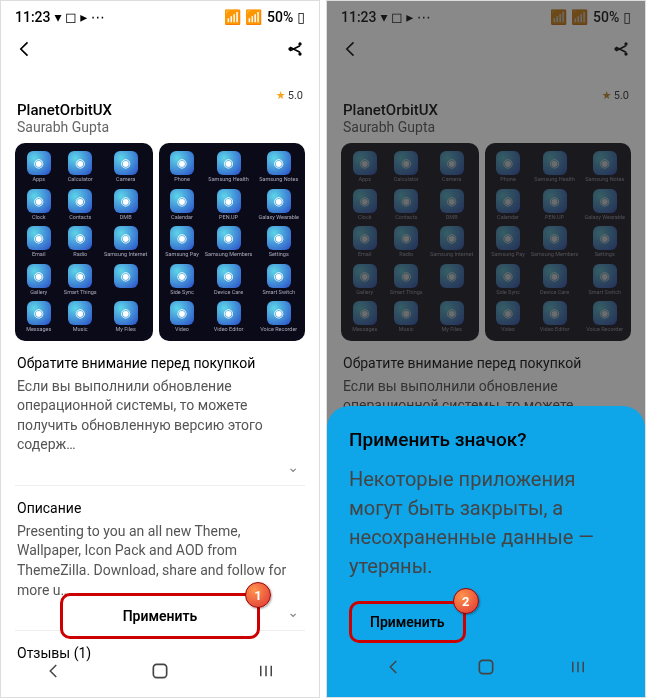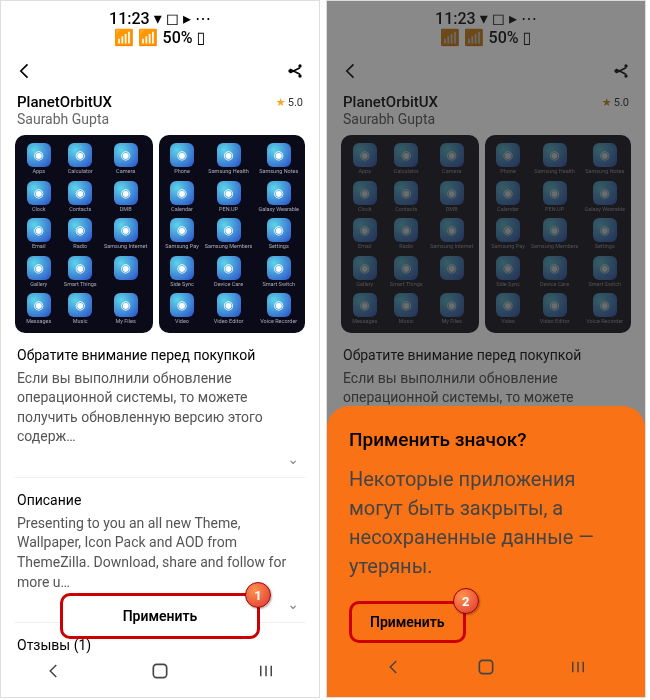--- a/index.html
+++ b/index.html
@@ -1,43 +1,43 @@
 <!DOCTYPE html>
 <html><head>
   <meta charset="utf-8">
   <style>
     * { margin: 0; padding: 0; box-sizing: border-box; font-family: -apple-system, "Segoe UI", Roboto, Arial, sans-serif; }
     body { width: 650px; height: 700px; background: #fff; display: flex; gap: 6px; }
     .phone { width: 320px; height: 698px; border: 1px solid #ddd; position: relative; background: #fff; overflow: hidden; }
-    .status-bar { display: flex; justify-content: space-between; align-items: center; padding: 8px 14px 4px; font-size: 16px; font-weight: 500; flex-direction: column; }
+    .status-bar { display: flex; justify-content: space-between; align-items: center; padding: 8px 14px 4px; font-size: 14px; font-weight: 500; }
     .status-left, .status-right { display: flex; align-items: center; gap: 4px; }
     .header { display: flex; justify-content: space-between; align-items: center; padding: 10px 14px 6px; }
     .back-icon, .share-icon { width: 20px; height: 20px; cursor: pointer; }
     .title-row { display: flex; justify-content: space-between; align-items: center; padding: 6px 16px 0; }
-    .app-title { font-size: 15px; font-weight: 500; }
+    .app-title { font-size: 15px; font-weight: 500; margin-top: 30px; }
     .rating { font-size: 11px; color: #333; display: flex; align-items: center; gap: 2px; }
     .star { color: #f5a623; font-size: 11px; }
     .author { font-size: 14px; color: #666; padding: 0 16px 8px; }
     .previews { display: flex; gap: 6px; padding: 0 14px; }
     .preview-card { flex: 1; background: #0a0a18; border-radius: 10px; padding: 8px 6px; }
     .icon-grid { display: grid; grid-template-columns: repeat(3, 1fr); gap: 6px; }
     .app-icon { display: flex; flex-direction: column; align-items: center; gap: 2px; }
     .app-icon .gl { width: 24px; height: 24px; border-radius: 6px; background: radial-gradient(circle at 30% 30%, #5dd5e8, #2a4cc8); display: flex; align-items: center; justify-content: center; font-size: 12px; color: #fff; }
     .app-icon .lbl { font-size: 5.5px; color: #aab; text-align: center; line-height: 1; white-space: nowrap; }
     .section-title { font-size: 14px; font-weight: 400; padding: 14px 16px 6px; }
     .section-text { font-size: 14px; color: #555; padding: 0 16px; line-height: 1.4; }
     .chev-down { text-align: right; padding: 4px 20px; color: #888; font-size: 14px; }
     .divider { height: 1px; background: #eee; margin: 6px 14px; }
     .bottom-area { position: absolute; bottom: 0; left: 0; right: 0; }
     .apply-frame { border: 3px solid #c00; border-radius: 10px; margin: 0 auto 12px; width: 200px; padding: 12px 0; text-align: center; font-size: 14px; font-weight: 600; background: #fff; cursor: pointer; position: relative; }
     .nav-bar { display: flex; justify-content: space-around; align-items: center; padding: 10px 0 12px; }
     .badge { position: absolute; width: 26px; height: 26px; border-radius: 50%; background: radial-gradient(circle at 35% 30%, #ff944d, #d33); color: #fff; font-size: 13px; font-weight: 700; display: flex; align-items: center; justify-content: center; border: 1px solid #900; box-shadow: 1px 1px 2px rgba(0,0,0,0.3); }
     .overlay { position: absolute; inset: 0; background: rgba(40, 40, 40, 0.55); }
     .dimmed { filter: brightness(0.75); }
-    .dialog { position: absolute; bottom: 0; left: 0; right: 0; background: #f97316; border-radius: 22px 22px 0 0; padding: 22px 22px 14px; }
+    .dialog { position: absolute; bottom: 0; left: 0; right: 0; background: #0ea5e9; border-radius: 22px 22px 0 0; padding: 22px 22px 14px; }
     .dialog-title { font-size: 19px; font-weight: 500; margin-bottom: 14px; }
     .dialog-body { font-size: 20px; color: #444; line-height: 1.45; margin-bottom: 20px; }
     .dialog-buttons { display: flex; justify-content: space-between; align-items: center; }
     .dialog-btn { font-size: 14px; font-weight: 600; padding: 10px 18px; cursor: pointer; }
     .dialog-btn.primary { border: 3px solid #c00; border-radius: 10px; position: relative; }
     .nav-icon { color: #444; }
   </style>
 </head>
 <body>
 

